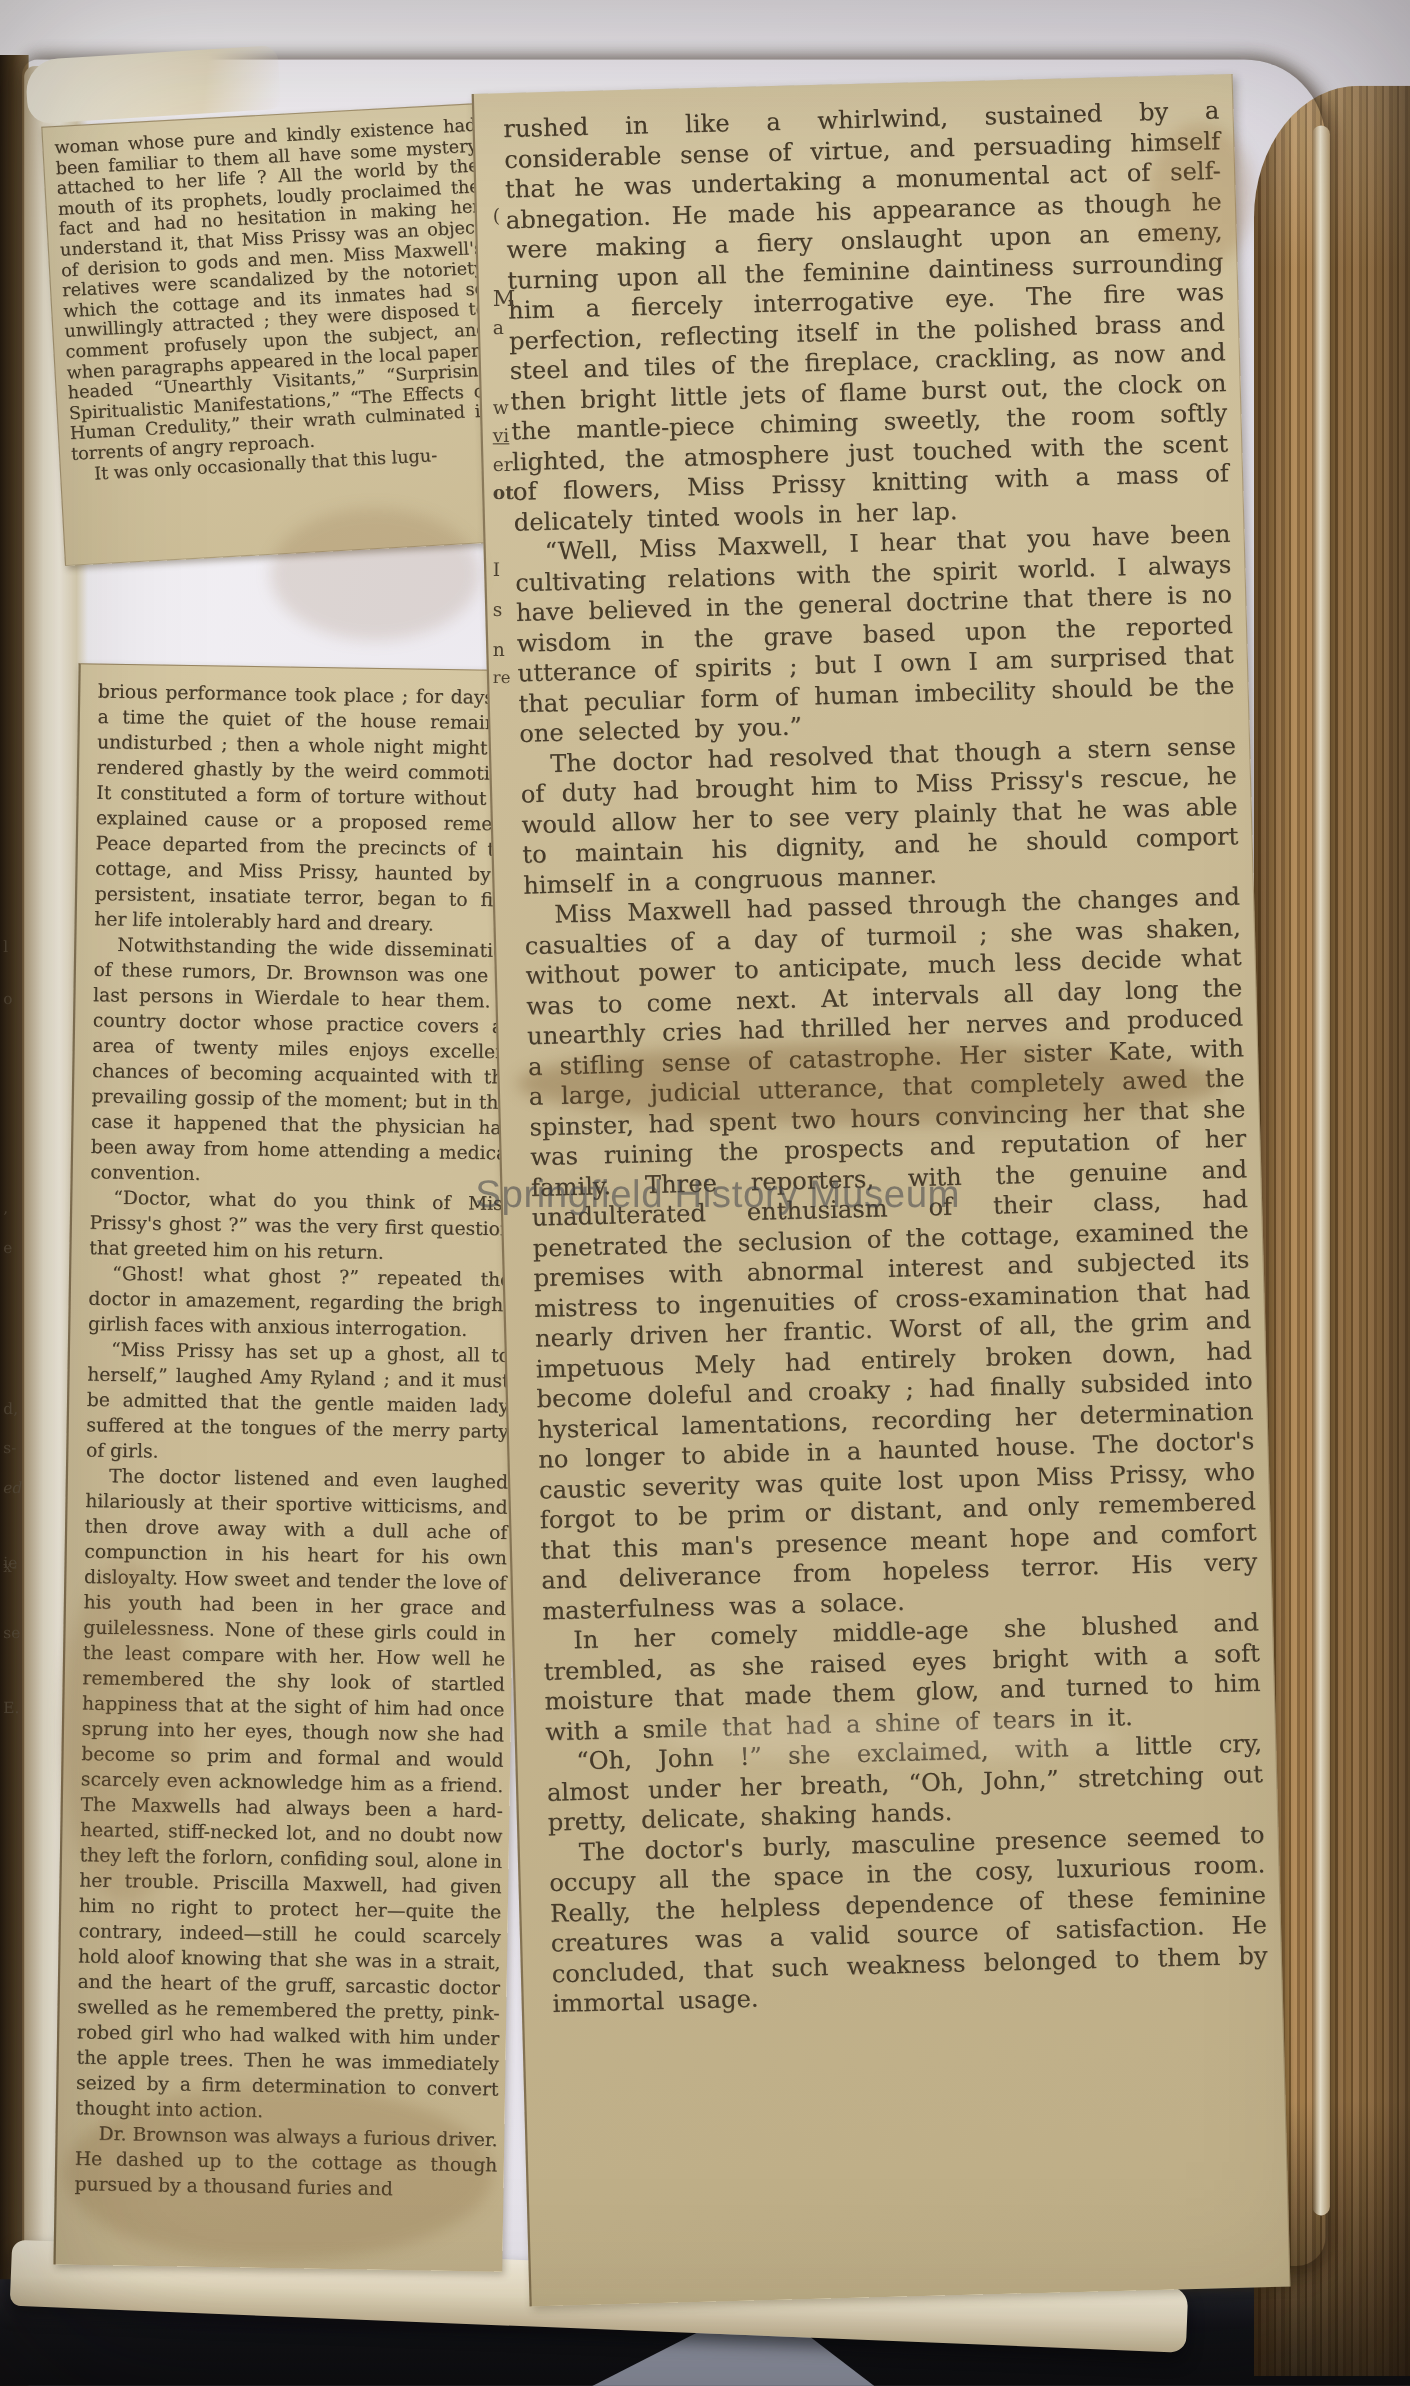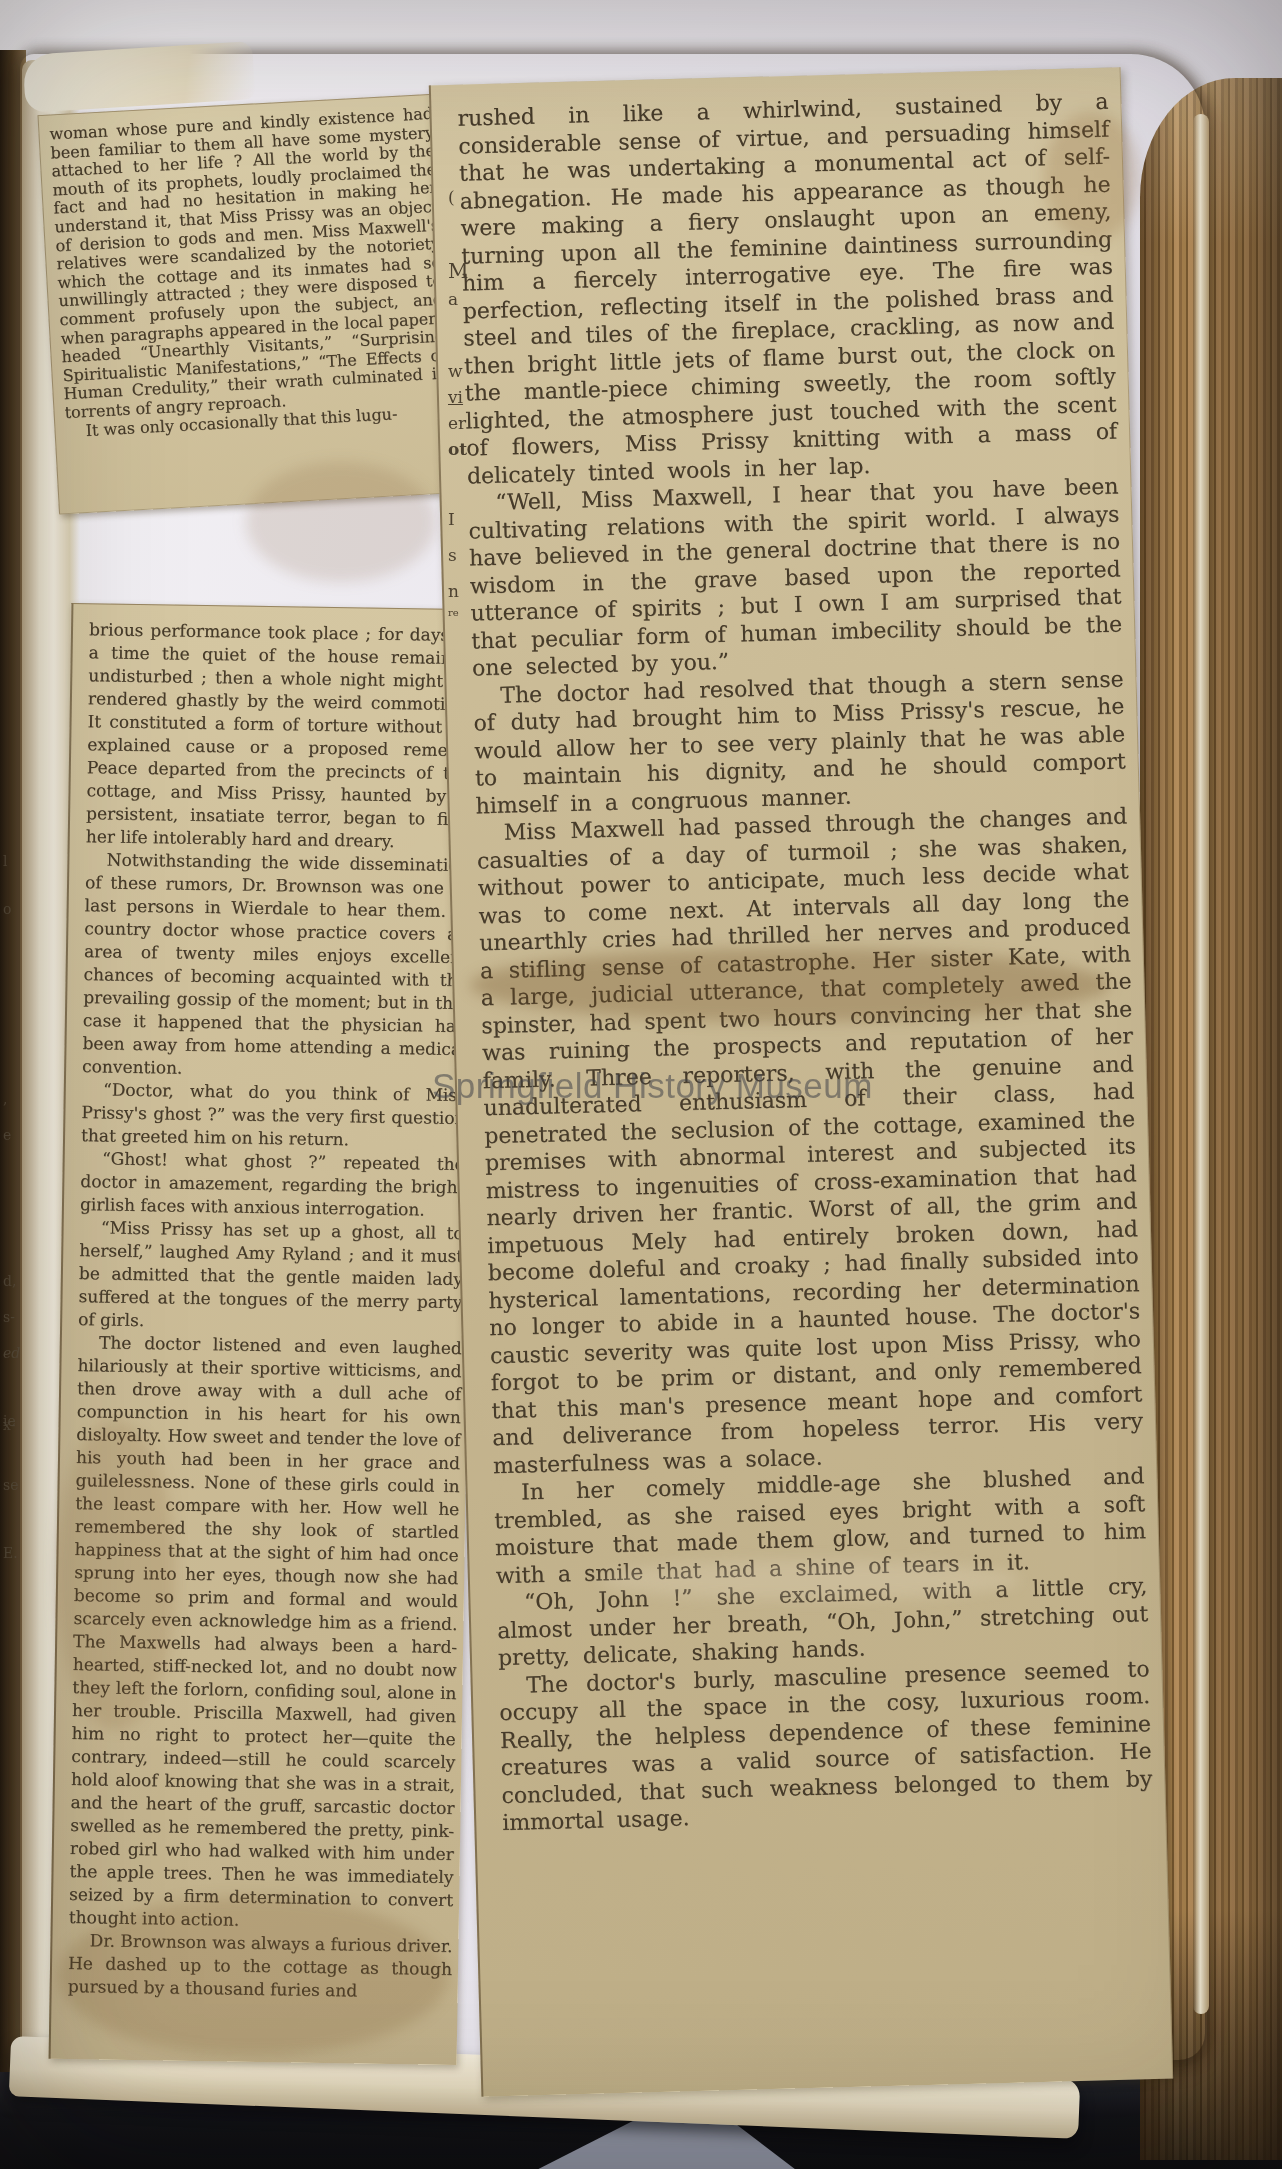--- a/index.html
+++ b/index.html
@@ -75,21 +75,21 @@
   .gutter-frags span:nth-of-type(1){top:62px;}
   .gutter-frags span:nth-of-type(2){top:134px;font-size:20px;}
   .gutter-frags span:nth-of-type(3){top:164px;}
   .gutter-frags span:nth-of-type(4){top:236px;}
   .gutter-frags span:nth-of-type(5){top:262px;text-decoration:underline;}
   .gutter-frags span:nth-of-type(6){top:288px;}
   .gutter-frags span:nth-of-type(7){top:314px;font-weight:bold;}
   .gutter-frags span:nth-of-type(8){top:384px;}
   .gutter-frags span:nth-of-type(9){top:420px;}
   .gutter-frags span:nth-of-type(10){top:456px;}
-  .gutter-frags span:nth-of-type(11){top:482px;font-size:10px;}
+  .gutter-frags span:nth-of-type(11){top:482px;font-size:15px;}
   .margin-frags{position:absolute;left:1px;top:845px;width:20px;height:760px;
     font-size:14px;color:#5c5140;opacity:.8;}
   .margin-frags span{position:absolute;left:2px;}
   .margin-frags span:nth-of-type(1){top:8px;}
   .margin-frags span:nth-of-type(2){top:56px;}
   .margin-frags span:nth-of-type(3){top:246px;}
   .margin-frags span:nth-of-type(4){top:282px;}
   .margin-frags span:nth-of-type(5){top:428px;}
   .margin-frags span:nth-of-type(6){top:464px;}
   .margin-frags span:nth-of-type(7){top:500px;font-style:italic;}

